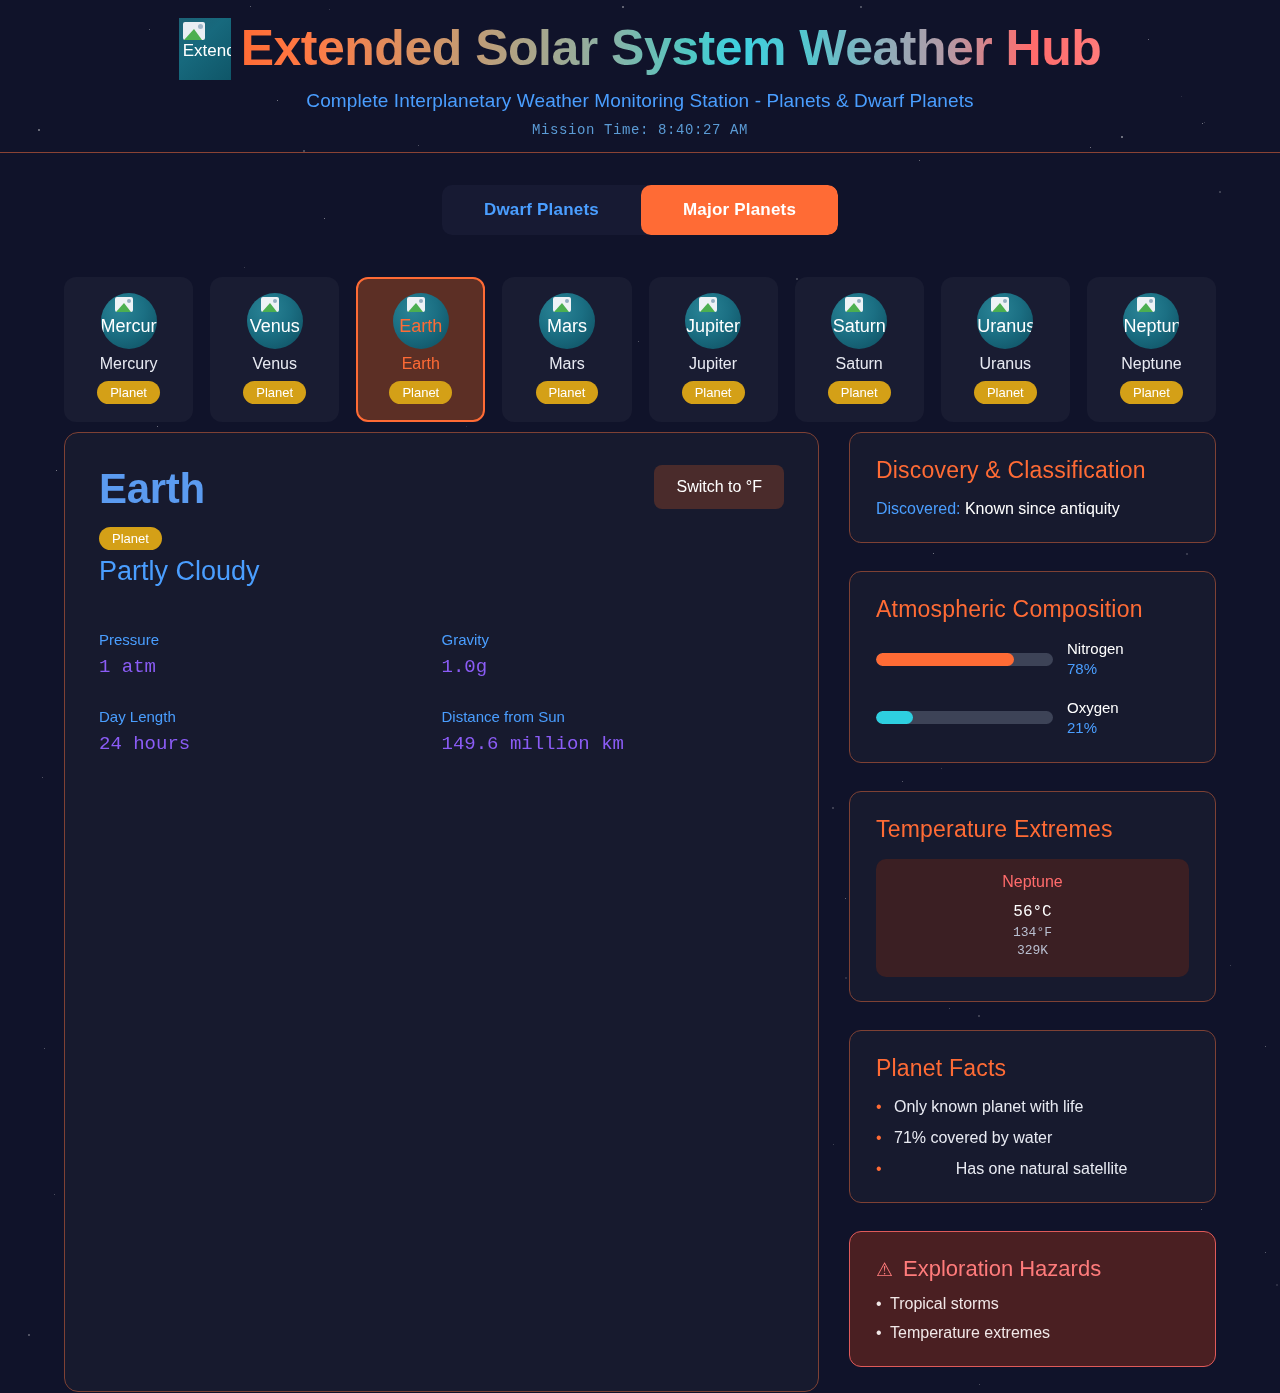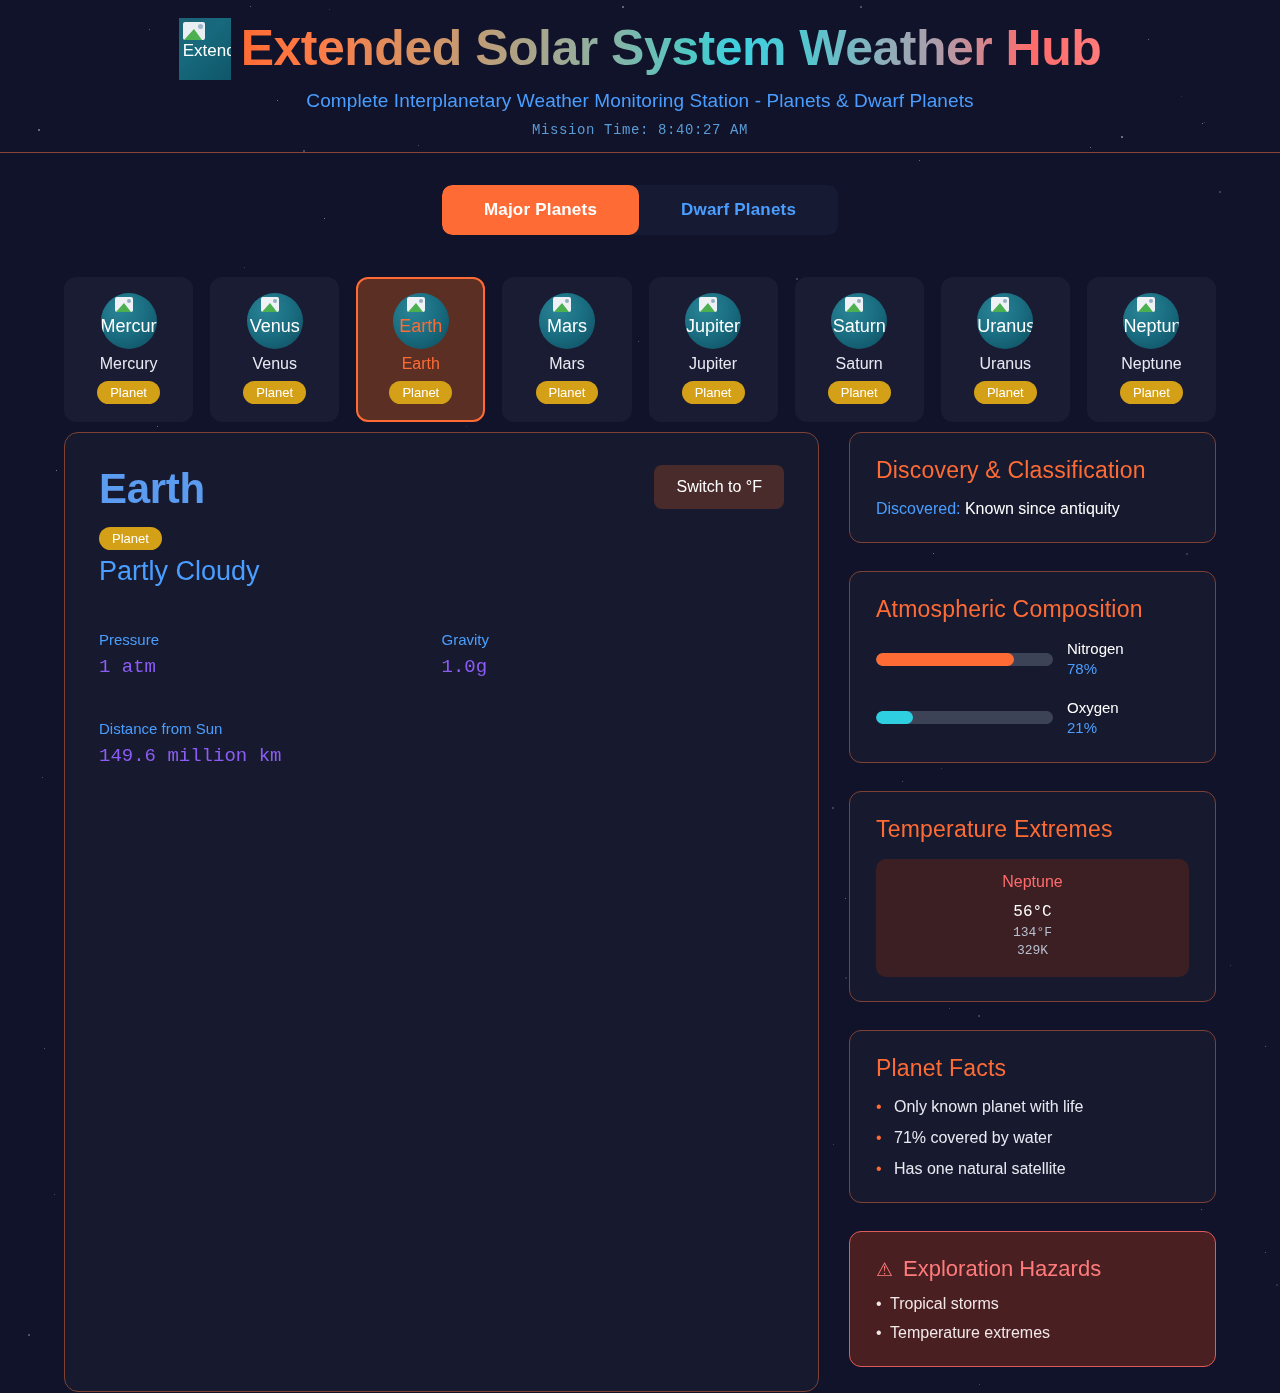--- a/index.html
+++ b/index.html
@@ -287,21 +287,21 @@
   }
   .condition {
     margin-top: 6px;
     font-size: 27px;
     color: #4a9eff;
   }
   .stats {
     margin-top: 44px;
     display: grid;
     grid-template-columns: 1fr 1fr;
-    row-gap: 42px;
+    row-gap: 30px;
   }
   .stat-label {
     font-size: 15px;
     color: #4a9eff;
     margin-bottom: 8px;
   }
   .stat-value {
     font-family: "Liberation Mono", monospace;
     font-size: 19px;
     color: #8b5cf6;
@@ -383,21 +383,21 @@
 
   
   .facts { list-style: none; }
   .facts li {
     font-size: 16px;
     color: #e8eaf2;
     margin-bottom: 13px;
     padding-left: 18px;
     position: relative;
   }
-  .facts li:last-child { margin-bottom: 0; }
+  .facts li:last-child { margin-bottom: 0; text-align: center; }
   .facts li::before {
     content: "\2022";
     position: absolute;
     left: 0;
     color: #ff6b35;
   }
 
   
   .card.hazards {
     background: #4a1f22;
@@ -598,22 +598,22 @@
         <span class="bi-alt">Extended Solar</span>
       </span>
       <h1 class="main-title">Extended Solar System Weather Hub</h1>
     </div>
     <div class="subtitle">Complete Interplanetary Weather Monitoring Station - Planets &amp; Dwarf Planets</div>
     <div class="mission-time">Mission Time: 8:40:27 AM</div>
   </div>
 
   <div class="tabs-wrap">
     <div class="tabs">
+      <button class="tab">Dwarf Planets</button>
       <button class="tab active">Major Planets</button>
-      <button class="tab">Dwarf Planets</button>
     </div>
   </div>
 
   <div class="planet-strip" id="planet-strip">
       <div class="planet-card"><div class="planet-orb">
           <span class="orb-glyph"></span>
           <span class="orb-alt">Mercury</span>
         </div><div class="planet-name">Mercury</div><span class="badge">Planet</span></div>
       <div class="planet-card"><div class="planet-orb">
           <span class="orb-glyph"></span>
@@ -663,20 +663,24 @@
       <div class="stats" id="stats-grid">
           <div>
             <div class="stat-label">Pressure</div>
             <div class="stat-value">1 atm</div>
           </div>
           <div>
             <div class="stat-label">Gravity</div>
             <div class="stat-value">1.0g</div>
           </div>
           <div>
+            <div class="stat-label">Day Length</div>
+            <div class="stat-value">24 hours</div>
+          </div>
+          <div>
             <div class="stat-label">Distance from Sun</div>
             <div class="stat-value">149.6 million km</div>
           </div>
         </div>
     </div>
 
     <div class="sidebar">
 
       <div class="card">
         <div class="card-title">Discovery &amp; Classification</div>

